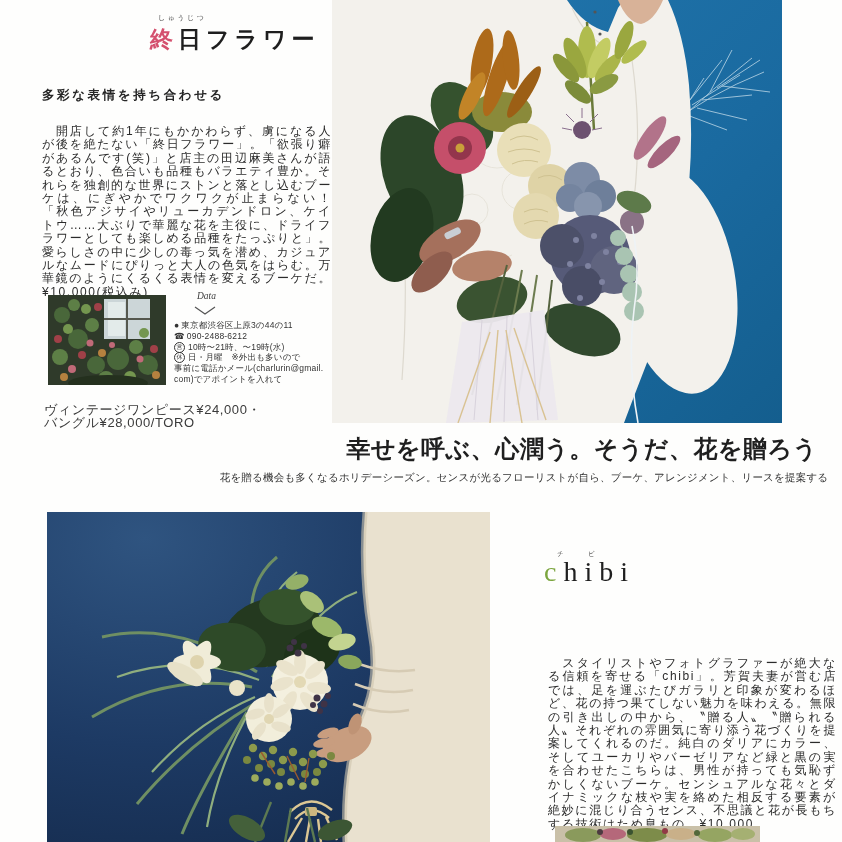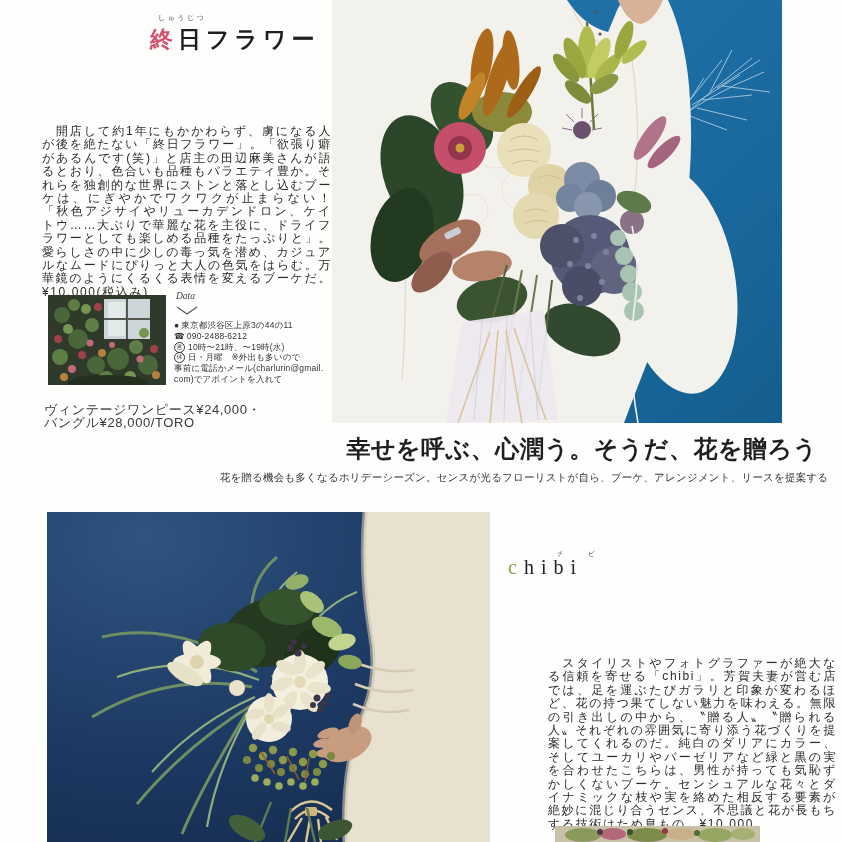--- a/index.html
+++ b/index.html
@@ -9,37 +9,37 @@
   
   .furi1{left:158px;top:13px;font-size:7px;letter-spacing:2.5px;color:#4a4a4a;}
   .title1{left:150px;top:24px;margin:0;font-family:"Liberation Serif","DejaVu Serif",serif;
           font-size:23px;font-weight:600;letter-spacing:5px;color:#1e1e1e;white-space:nowrap;}
   .accent1{color:#d4506e;}
   .lead{font-weight:bold;color:#262626;}
   .lead1{left:42px;top:86px;font-size:12.5px;letter-spacing:2.6px;line-height:18px;}
   .body{font-size:12px;line-height:13.4px;letter-spacing:1.6px;text-align:justify;margin:0;color:#2b2b2b;}
   .body1{left:42px;top:125px;width:290px;}
   .shopphoto{left:48px;top:295px;}
-  .datalabel{left:176px;top:291px;width:40px;text-align:left;}
+  .datalabel{left:176px;top:291px;width:40px;text-align:right;}
   .dataword{font-family:"Liberation Serif","DejaVu Serif",serif;font-style:italic;font-size:9.5px;color:#3d3d3d;display:block;}
   .info{left:174px;top:320px;font-size:8.5px;line-height:10.8px;color:#333;letter-spacing:0.2px;white-space:nowrap;}
   .info .row{height:10.8px;}
   .ic{display:inline-block;margin-right:2px;}
   .ic.circ{border:0.5px solid #333;border-radius:50%;width:9px;height:9px;line-height:9px;font-size:6px;
            text-align:center;vertical-align:1px;margin-right:3px;}
   .caption{left:44px;top:404px;font-size:13px;line-height:12.5px;color:#3a3a3a;letter-spacing:0.6px;}
   
   .headline{left:320px;top:433px;width:524px;margin:0;text-align:center;font-size:24px;font-weight:bold;
             letter-spacing:0.5px;color:#1f1f1f;white-space:nowrap;}
   .subhead{left:200px;top:471px;width:648px;text-align:center;font-size:10.5px;color:#333;letter-spacing:0.2px;white-space:nowrap;}
   
   .furi2a{left:557px;top:550px;font-size:6.5px;color:#444;}
   .furi2b{left:588px;top:550px;font-size:6.5px;color:#444;}
-  .title2{left:508px;top:556px;margin:0;font-family:"Liberation Serif","DejaVu Serif",serif;
-          font-size:20px;font-weight:500;letter-spacing:7px;color:#1f1f1f;}
+  .title2{left:544px;top:556px;margin:0;font-family:"Liberation Serif","DejaVu Serif",serif;
+          font-size:28px;font-weight:500;letter-spacing:7px;color:#1f1f1f;}
   .accent2{color:#7ba53e;}
   .lead2{left:548px;top:614px;font-size:12.5px;letter-spacing:2.6px;line-height:19px;}
   .body2{left:548px;top:657px;width:289px;}
   
   figure{margin:0;padding:0;}
   .mainphoto{left:332px;top:0;width:450px;height:423px;}
   .photo2{left:47px;top:512px;width:443px;height:330px;}
   .sliver{left:555px;top:826px;width:205px;height:16px;}
 </style>
 </head>
@@ -210,20 +210,21 @@
         <path d="M300,226 q9,42 2,84 q-7,52 4,113" stroke="#eef3f6" stroke-width="1.6" fill="none"></path>
         <rect x="112" y="230" width="17" height="7" rx="3" transform="rotate(-25 120 233)" fill="#c9ced4"></rect>
       </g>
     </svg>
   </figure>
 
   <section>
     <div class="abs furi1">しゅうじつ</div>
     <h1 class="abs title1"><span class="accent1">終</span><span>日フラワー</span></h1>
     <div class="abs lead lead1">
+      <div>多彩な表情を持ち合わせる</div>
     </div>
     <p class="abs body body1">　開店して約1年にもかかわらず、虜になる人が後を絶たない「終日フラワー」。「欲張り癖があるんです(笑)」と店主の田辺麻美さんが語るとおり、色合いも品種もバラエティ豊か。それらを独創的な世界にストンと落とし込むブーケは、にぎやかでワクワクが止まらない！　「秋色アジサイやリューカデンドロン、ケイトウ……大ぶりで華麗な花を主役に、ドライフラワーとしても楽しめる品種をたっぷりと」。愛らしさの中に少しの毒っ気を潜め、カジュアルなムードにぴりっと大人の色気をはらむ。万華鏡のようにくるくる表情を変えるブーケだ。¥10,000(税込み)</p>
 
     <figure class="abs shopphoto">
       <svg width="118" height="90" viewBox="0 0 118 90">
         <rect width="118" height="90" fill="#2f3a2a"></rect>
         <rect x="56" y="4" width="46" height="40" fill="#ccd6d8"></rect>
         <rect x="60" y="7" width="17" height="34" fill="#e3ebea"></rect>
         <g stroke="#55584e" stroke-width="2">
             <path d="M79,4 L79,44"></path>

